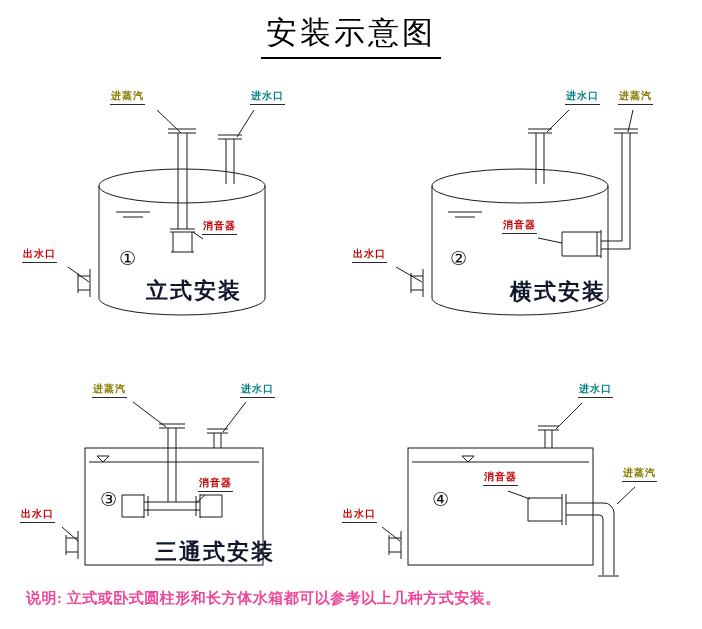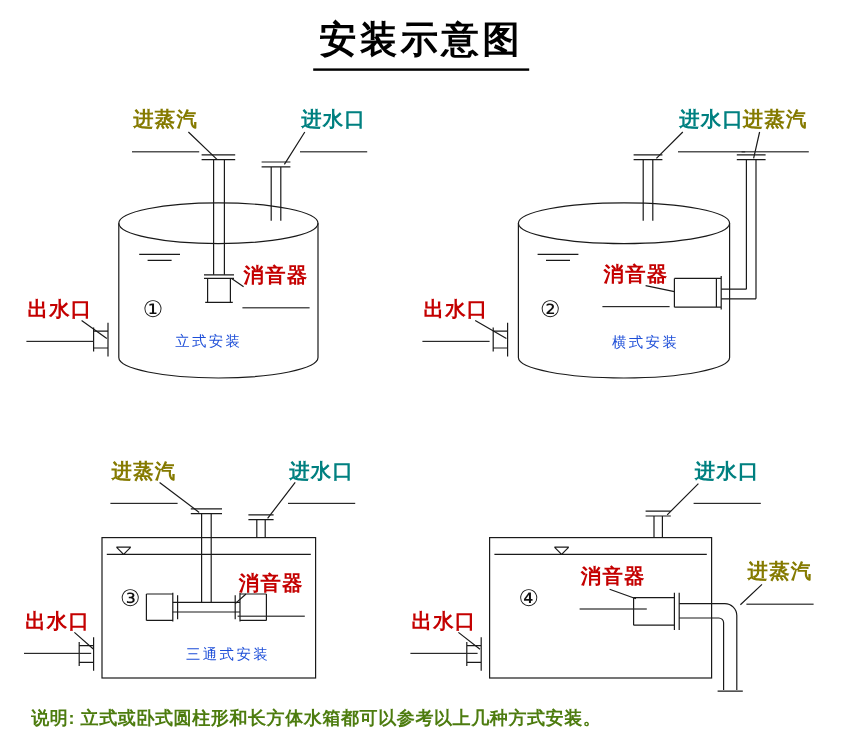--- a/index.html
+++ b/index.html
@@ -1,31 +1,31 @@
 <!DOCTYPE html>
 <html><head>
 <meta charset="utf-8">
 <style>
   * { margin:0; padding:0; box-sizing:border-box; }
   html,body { background:#ffffff; }
   body { width:702px; height:629px; font-family:"Liberation Sans","DejaVu Sans",sans-serif; }
   #canvas { position:relative; width:702px; height:629px; background:#ffffff; overflow:hidden; }
   svg.draw { position:absolute; left:0; top:0; }
   .title { position:absolute; left:50%; transform:translateX(-50%); top:12px;
-           font-family:"Liberation Serif","DejaVu Serif",serif; font-weight:bold; font-size:31px;
+           font-family:"Liberation Serif","DejaVu Serif",serif; font-weight:normal; font-size:31px;
            color:#000; letter-spacing:3px; border-bottom:2px solid #000; padding:0 5px 3px 5px; white-space:nowrap; }
-  .lbl { position:absolute; font-weight:bold; font-size:17px; line-height:1.15;
-         padding:0 1px 16px 1px; border-bottom:1px solid #2a2a2a; white-space:nowrap; letter-spacing:1px; }
+  .lbl { position:absolute; font-weight:bold; font-size:10px; line-height:1.15;
+         padding:0 1px 2px 1px; border-bottom:1px solid #2a2a2a; white-space:nowrap; letter-spacing:1px; }
   .steam { color:#857a00; }
   .win   { color:#008080;text-align:right; }
   .red   { color:#c40000;text-align:right; }
   .num   { position:absolute; font-size:19px; color:#111; white-space:nowrap; }
-  .iname { position:absolute; font-weight:normal; font-size:12px; color:#1d4ed8; letter-spacing:2px; white-space:nowrap; }
-  .note  { position:absolute; left:26px; top:589px; font-weight:bold; font-size:15px; color:#4d7c0f;
-           letter-spacing:0.5px; white-space:nowrap; }
+  .iname { position:absolute; font-weight:bold; font-size:22px; color:#0f172a; letter-spacing:2px; white-space:nowrap; }
+  .note  { position:absolute; left:26px; top:589px; font-weight:bold; font-size:15px; color:#ec4899;
+           letter-spacing:0.5px; white-space:nowrap;font-family:Liberation Serif, serif; }
 </style>
 </head>
 <body>
 
 <div id="canvas">
 
   <svg class="draw" width="702" height="629" viewBox="0 0 702 629">
     <g stroke="#1a1a1a" fill="none" stroke-width="1">
 
       <g>

